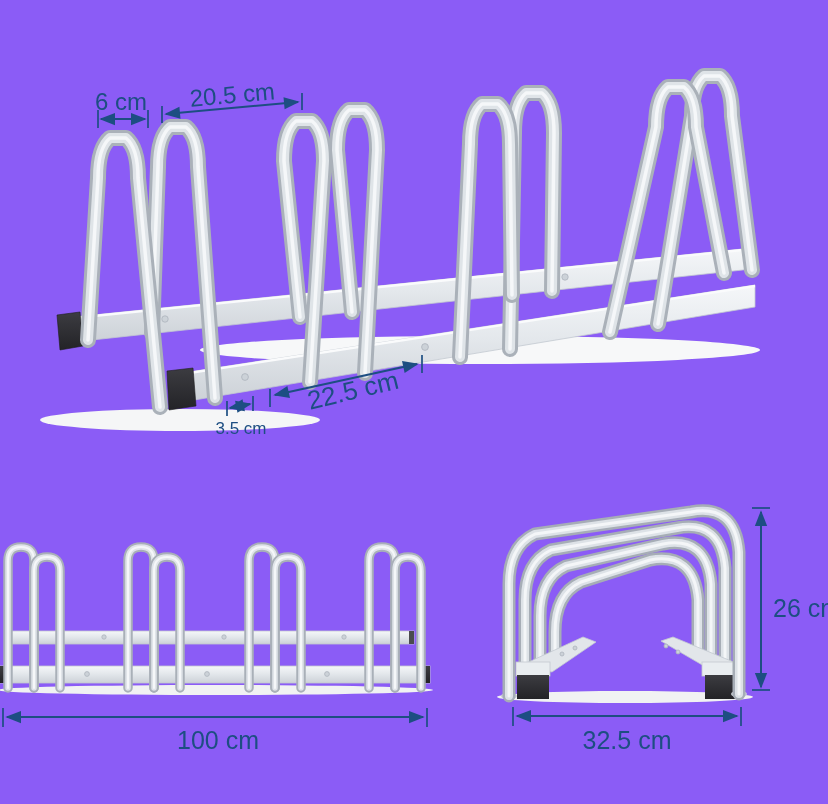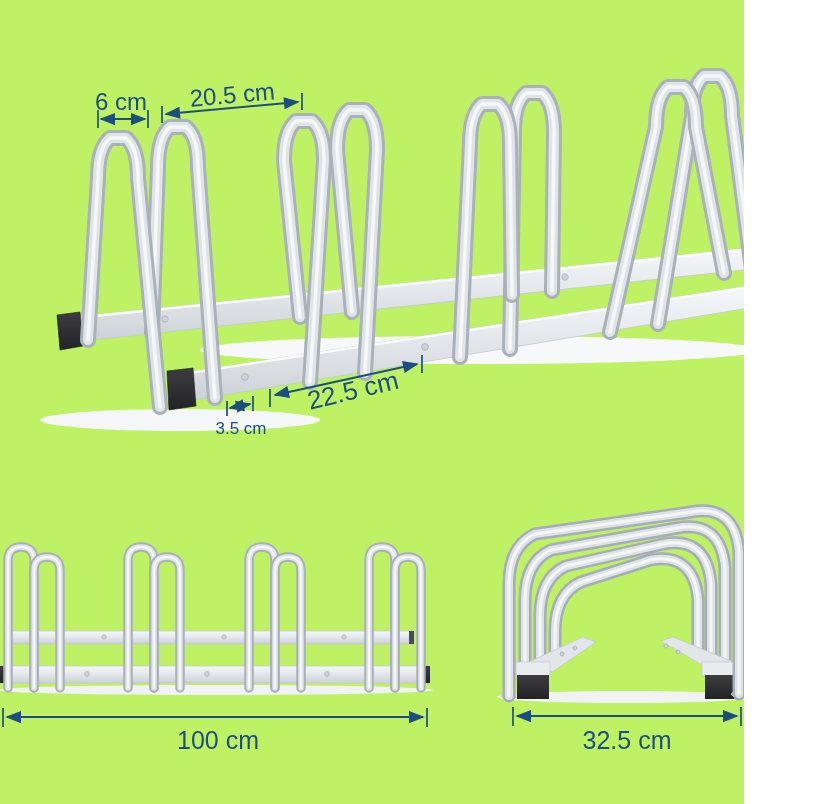--- a/index.html
+++ b/index.html
@@ -1,16 +1,16 @@
 <!DOCTYPE html>
 <html><head>
 <meta charset="utf-8">
 <style>
   html,body{margin:0;padding:0;background:#ffffff;}
-  .canvas{position:relative;width:744px;height:804px;background:#bef264;overflow:hidden;
+  .canvas{position:relative;width:828px;height:804px;background:#8b5cf6;overflow:hidden;
           font-family:"Liberation Sans", sans-serif;}
   
   .t1{fill:none;stroke:#aab1b9;stroke-width:16;stroke-linecap:round;stroke-linejoin:round;}
   .t2{fill:none;stroke:#dfe4e8;stroke-width:10;stroke-linecap:round;stroke-linejoin:round;}
   .t3{fill:none;stroke:#f5f7f9;stroke-width:3.5;stroke-linecap:round;stroke-linejoin:round;}
   .u1{fill:none;stroke:#a9b0b8;stroke-width:9.5;stroke-linecap:round;}
   .u2{fill:none;stroke:#e0e4e9;stroke-width:5.5;stroke-linecap:round;}
   .u3{fill:none;stroke:#f5f7f9;stroke-width:2;stroke-linecap:round;}
   .v1{fill:none;stroke:#a6adb6;stroke-width:13;stroke-linecap:round;stroke-linejoin:round;}
   .v2{fill:none;stroke:#dde2e7;stroke-width:8;stroke-linecap:round;stroke-linejoin:round;}

